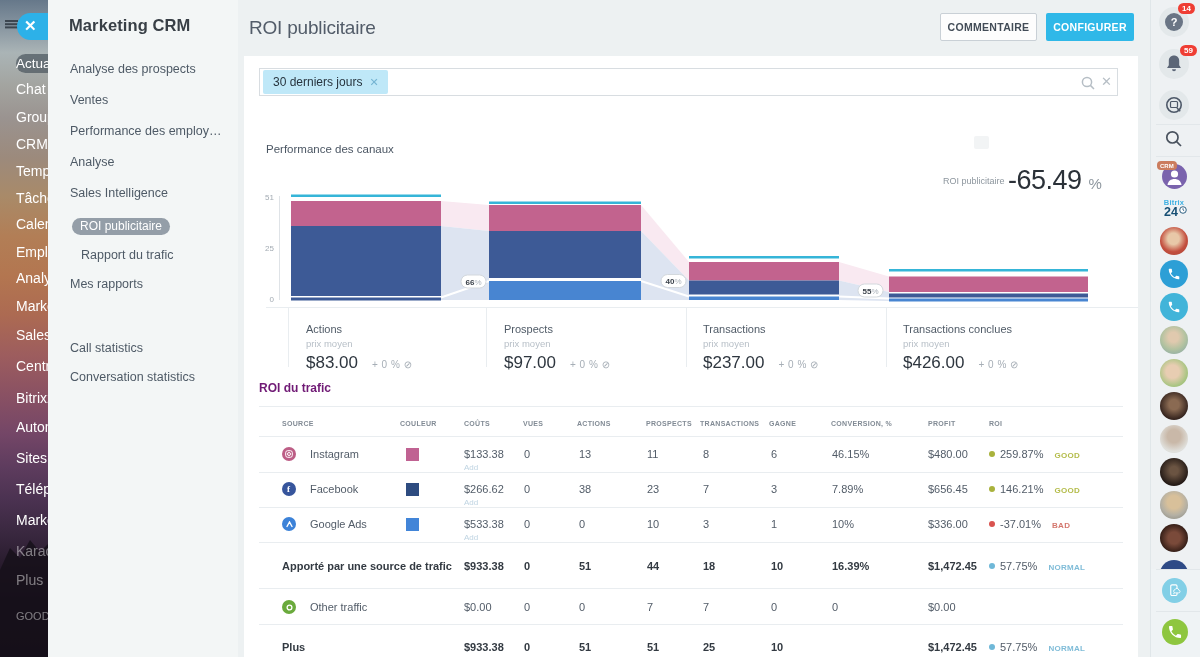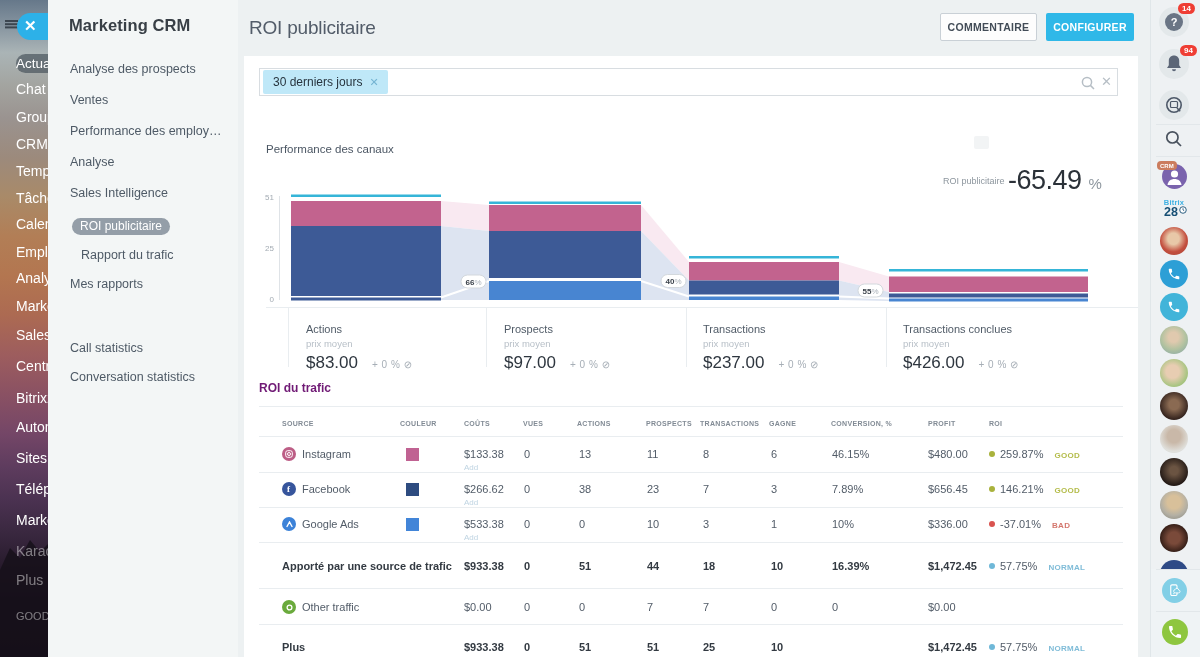--- a/index.html
+++ b/index.html
@@ -41,21 +41,21 @@
 .row{position:absolute;left:0;width:894px;}
 .c{position:absolute;top:-6px;font-size:11px;color:#525c68;white-space:nowrap;}
 .bold .c{font-weight:700;color:#333a42;}
 .sq{position:absolute;width:13px;height:13px;top:-6.5px;}
 .dot{display:inline-block;width:6px;height:6px;border-radius:50%;margin-right:5px;vertical-align:1px;}
 .lbl{font-size:8px;font-weight:700;letter-spacing:.3px;margin-left:8px;}
 .good{color:#b4bc4a;}
 .bad{color:#d4776e;}
 .norm{color:#7fbcd8;}
 .srcic{position:absolute;left:0;top:-1px;width:14px;height:14px;border-radius:50%;}
-.srct{position:absolute;left:20px;top:0;}
+.srct{position:absolute;left:28px;top:0;}
 .sub{font-size:8px;color:#bfd4e2;border-bottom:1px dashed #bfd4e2;}
 
 #rail{left:1150px;top:0;width:50px;height:657px;background:#eef1f3;border-left:1px solid #e0e6e9;}
 .rline{position:absolute;left:1156px;width:44px;height:1px;background:#e2e7ea;}
 .halo{position:absolute;left:1159px;width:30px;height:30px;border-radius:50%;background:#e3e8ea;}
 .badge{position:absolute;background:#ef3e34;color:#fff;font-size:8px;font-weight:700;border-radius:7px;padding:1px 4px;line-height:9px;}
 .av{position:absolute;left:1160px;width:28px;height:28px;border-radius:50%;}
 </style></head><body>
 
 <div class="ab" id="sb">
@@ -310,41 +310,41 @@
 
 <div class="ab" id="rail"></div>
 <div class="halo" style="top:7px;"></div>
 <div class="ab" style="left:1165px;top:13px;width:18px;height:18px;border-radius:50%;background:#6a7585;color:#fff;font-size:11px;font-weight:700;text-align:center;line-height:18px;">?</div>
 <div class="badge" style="left:1178px;top:3px;">14</div>
 <div class="halo" style="top:49px;"></div>
 <svg class="ab" style="left:1165px;top:54px" width="18" height="19" viewBox="0 0 18 19">
     <path d="M9 1.5c-3 0-5.2 2.2-5.2 5.2v4.6L2 14h14l-1.8-2.7V6.7c0-3-2.2-5.2-5.2-5.2z" fill="#5c6677"></path>
     <path d="M7 15.2a2 2 0 0 0 4 0z" fill="#5c6677"></path>
   </svg>
-<div class="badge" style="left:1180px;top:45px;">94</div>
+<div class="badge" style="left:1180px;top:45px;">59</div>
 <div class="halo" style="top:90px;"></div>
 <svg class="ab" style="left:1164px;top:95px" width="20" height="20" viewBox="0 0 20 20">
     <circle cx="10" cy="10" r="7.2" fill="none" stroke="#4d5868" stroke-width="1.6"></circle>
     <rect x="6.5" y="6.5" width="7" height="6" rx="1" fill="none" stroke="#4d5868" stroke-width="1.2"></rect>
     <path d="M13 13 l3.2 3.2" stroke="#4d5868" stroke-width="1.6"></path>
   </svg>
 <div class="rline" style="top:124px;"></div>
 <svg class="ab" style="left:1164px;top:129px" width="20" height="20" viewBox="0 0 20 20">
     <circle cx="8.4" cy="8.4" r="5.6" fill="none" stroke="#49525e" stroke-width="1.7"></circle>
     <line x1="12.6" y1="12.6" x2="17" y2="17" stroke="#49525e" stroke-width="1.7"></line>
   </svg>
 <div class="rline" style="top:156px;"></div>
 <div class="av" style="left:1162px;top:164px;width:25px;height:25px;background:#7a63ad;"></div>
 <svg class="ab" style="left:1162px;top:164px" width="25" height="25" viewBox="0 0 25 25">
     <circle cx="12.5" cy="10" r="3.6" fill="#fff"></circle>
     <path d="M5.5 21c.5-4 3.4-6 7-6s6.5 2 7 6z" fill="#fff"></path>
   </svg>
 <div class="ab" style="left:1157px;top:161px;background:#cb7c5e;border-radius:4px;color:#fff;font-size:6px;font-weight:700;padding:1.5px 3px;line-height:6px;">CRM</div>
 <div class="ab" style="left:1150px;top:198px;width:48px;text-align:center;font-size:7.5px;font-weight:700;color:#3fb1e3;letter-spacing:.2px;">Bitrix</div>
-<div class="ab" style="left:1150px;top:205px;width:42px;text-align:center;font-size:12.5px;font-weight:700;color:#174f74;">28</div>
+<div class="ab" style="left:1150px;top:205px;width:42px;text-align:center;font-size:12.5px;font-weight:700;color:#174f74;">24</div>
 <svg class="ab" style="left:1179px;top:206px" width="8" height="8" viewBox="0 0 9 9">
     <circle cx="4.5" cy="4.5" r="3.7" fill="#fff" stroke="#174f74" stroke-width="1"></circle>
     <path d="M4.5 2.5 v2 l1.4.9" fill="none" stroke="#174f74" stroke-width=".9"></path>
   </svg>
 <div class="av" style="top:227px;background:radial-gradient(circle at 48% 42%,#e8c8a8 0 26%,#c34f3f 60%,#a84434 100%);"></div>
 <div class="av" style="top:260px;background:#2d9fd6;"></div>
 <svg class="ab" style="left:1167px;top:267px" width="14" height="14" viewBox="0 0 24 24">
     <path d="M6.6 10.8c1.5 2.9 3.8 5.2 6.7 6.7l2.2-2.2c.3-.3.7-.4 1-.2 1.1.4 2.4.6 3.6.6.6 0 1 .4 1 1V20c0 .6-.4 1-1 1C10.8 21 3 13.2 3 4c0-.6.4-1 1-1h3.3c.6 0 1 .4 1 1 0 1.3.2 2.5.6 3.6.1.3 0 .7-.2 1l-2.1 2.2z" fill="#fff"></path>
   </svg>
 <div class="av" style="top:293px;background:#41b4d9;"></div>

